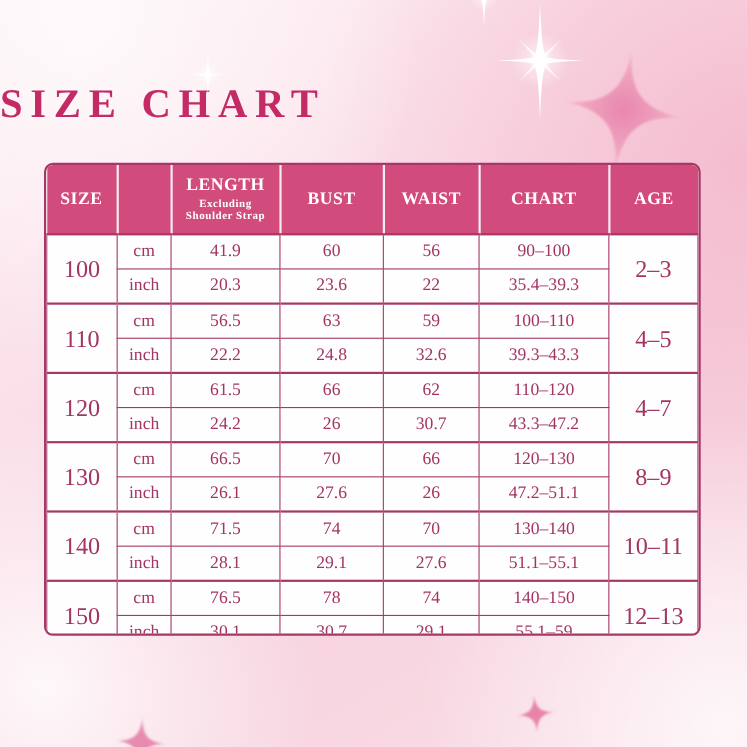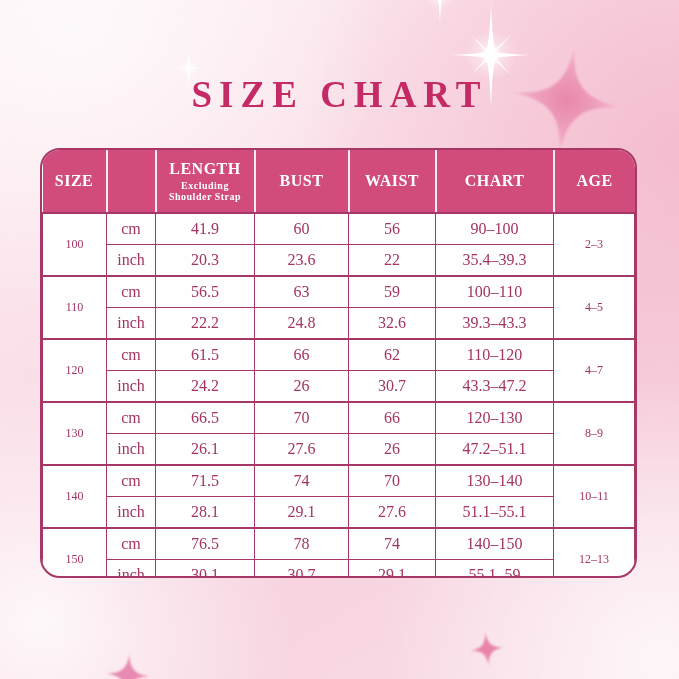--- a/index.html
+++ b/index.html
@@ -8,42 +8,42 @@
     font-family:"Liberation Serif","DejaVu Serif",serif;
     background:
       radial-gradient(circle at 6% 92%, rgba(255,255,255,.85), rgba(255,255,255,0) 28%),
       radial-gradient(circle at 97% 97%, rgba(255,255,255,.75), rgba(255,255,255,0) 30%),
       radial-gradient(circle at 12% 4%, rgba(255,255,255,.7), rgba(255,255,255,0) 34%),
       radial-gradient(circle at 100% 22%, rgba(244,186,205,.9), rgba(244,186,205,0) 45%),
       linear-gradient(150deg,#fdf0f4 0%,#fadee7 38%,#f7d2de 62%,#f9dde6 100%);
   }
   .page-title{
     position:absolute;left:0;top:70px;width:100%;height:50px;line-height:50px;
-    text-align:center;font-size:37px;font-weight:bold;letter-spacing:7px;
+    text-align:left;font-size:37px;font-weight:bold;letter-spacing:7px;
     color:#c32a66;margin:0;
   }
   .table-wrap{
     position:absolute;left:40px;top:148px;width:597px;height:430px;
     box-sizing:border-box;background:#fffefe;
-    border:2px solid #a63767;border-radius:20px;overflow:hidden;z-index:3;
+    border:2px solid #a63767;border-radius:8px;overflow:hidden;z-index:3;
   }
   table{width:100%;height:100%;border-collapse:collapse;table-layout:fixed;}
   th{
     background:#d14b7c;color:#ffffff;font-weight:bold;font-size:16px;
     letter-spacing:.5px;height:62px;text-align:center;vertical-align:middle;
     border-right:2px solid #f8ecf1;border-bottom:2px solid #a63767;padding:0;
   }
   th:last-child{border-right:none;margin-top:32px;}
   .th-sub{font-size:10px;font-weight:bold;line-height:11px;max-width:74px;margin:2px auto 0;}
   td{
     border:1px solid #a63767;text-align:center;vertical-align:middle;
     color:#a33464;font-size:16px;height:30px;padding:0;
   }
   tr.inch-row td, td.size-cell, td.age-cell{border-bottom-width:2px;}
-  td.size-cell, td.age-cell{font-size:12px;}
+  td.size-cell, td.age-cell{font-size:22px;}
   .sparkle{position:absolute;pointer-events:none;}
   .z-low{z-index:1;} .z-high{z-index:4;}
   .blur1{filter:blur(1.2px);} .blur2{filter:blur(.8px);}
 </style>
 </head>
 <body>
 
 <div class="canvas">
 
   <div class="sparkle z-low blur1" style="left:512px;top:44px;width:110px;height:112px;transform:rotate(8deg);">

